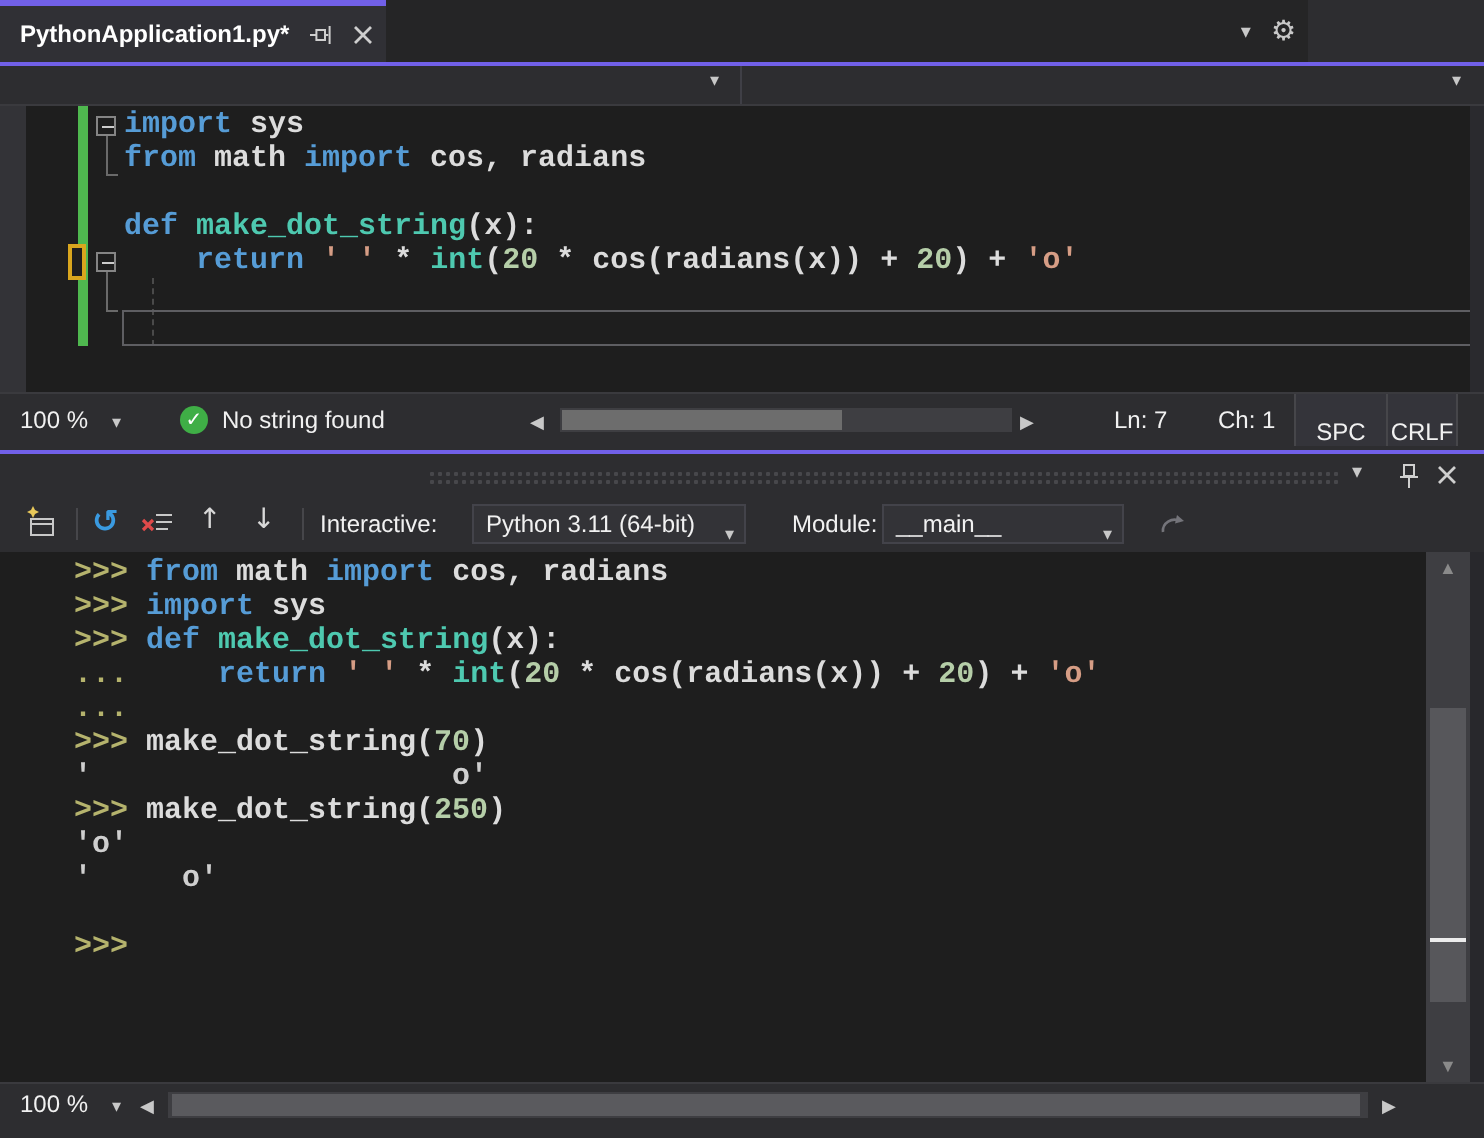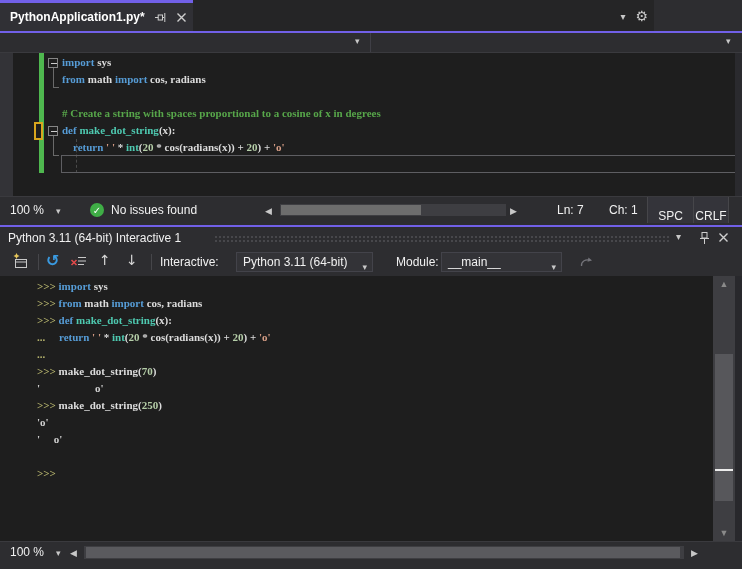--- a/index.html
+++ b/index.html
@@ -4,21 +4,21 @@
 <style>
   * { box-sizing: border-box; margin: 0; padding: 0; }
   body { background: #1a1a1a; }
   .window {
     position: relative; width: 742px; height: 569px;
     background: #2d2d30; overflow: hidden;
     font-family: "Liberation Sans", "DejaVu Sans", sans-serif;
     color: #f1f1f1; font-size: 12px;
   }
   .abs { position: absolute; }
-  .mono { font-family: Liberation Serif, serif; font-weight: bold; font-size: 11px; line-height: 17px; }
+  .mono { font-family: Liberation Mono, monospace; font-weight: bold; font-size: 15px; line-height: 17px; }
   .icon { font-family: "DejaVu Sans", sans-serif; color: #c8c8c8; }
 
   
   .tab-strip { left:0; top:0; width:654px; height:31px; background:#252526; }
   .doc-tab { left:0; top:0; width:193px; height:31px; background:#303035;
              border-top:3px solid #7160e8; display:flex; align-items:center; gap:9px; padding:0 10px; }
   .doc-tab .title { color:#ffffff; font-weight:bold; white-space:nowrap; }
   .tab-utils { right:6px; top:8px; display:flex; gap:10px; align-items:center; }
   .accent-line { left:0; top:31px; width:742px; height:2px; background:#7160e8; }
 
@@ -129,53 +129,51 @@
     <div class="abs track-yellow"></div>
     <div class="abs fold-box fold-1"></div>
     <div class="abs fold-box fold-2"></div>
     <div class="abs bracket bracket-1"></div>
     <div class="abs bracket bracket-2"></div>
     <div class="abs indent-guide"></div>
     <div class="abs code-area mono">
         <div class="cline"><span class="tk-kw">import</span><span class="tk-pl"> sys</span></div>
         <div class="cline"><span class="tk-kw">from</span><span class="tk-pl"> math </span><span class="tk-kw">import</span><span class="tk-pl"> cos, radians</span></div>
         <div class="cline"></div>
-        <div class="cline"><span class="tk-cm"># Create a string with spaces proportional to a cosine of x in degrees</span></div>
         <div class="cline"><span class="tk-kw">def</span><span class="tk-pl"> </span><span class="tk-fn">make_dot_string</span><span class="tk-pl">(x):</span></div>
         <div class="cline"><span class="tk-pl">    </span><span class="tk-kw">return</span><span class="tk-pl"> </span><span class="tk-st">' '</span><span class="tk-pl"> * </span><span class="tk-fn">int</span><span class="tk-pl">(</span><span class="tk-nu">20</span><span class="tk-pl"> * cos(radians(x)) + </span><span class="tk-nu">20</span><span class="tk-pl">) + </span><span class="tk-st">'o'</span></div>
         <div class="cline"></div>
       </div>
     <div class="abs current-line"></div>
     <div class="abs editor-vscroll"></div>
   </div>
 
   <div class="abs ed-status">
     <span class="abs txt" style="left:10px;">100 %</span>
     <span class="abs caret-sm" style="left:56px;top:9px;">▾</span>
     <span class="abs check-circle">
         <span>✓</span>
       </span>
-    <span class="abs txt" style="left:111px;">No issues found</span>
+    <span class="abs txt" style="left:111px;">No string found</span>
     <span class="abs caret-sm" style="left:265px;top:9px;">◀</span>
     <div class="abs hscroll-track" style="left:280px;top:7px;width:226px;height:12px;">
       <div class="hscroll-thumb" style="left:1px;top:1px;width:140px;height:10px;"></div>
     </div>
     <span class="abs caret-sm" style="left:510px;top:9px;">▶</span>
     <span class="abs txt" style="left:557px;">Ln: 7</span>
     <span class="abs txt" style="left:609px;">Ch: 1</span>
     <div class="abs status-cell" style="left:647px;width:46px;">
       <span>SPC</span>
     </div>
     <div class="abs status-cell" style="left:693px;width:36px;border-right:1px solid #46464a;">
       <span>CRLF</span>
     </div>
   </div>
 
   <div class="abs int-title">
-    <span class="abs" style="left:8px;top:4px;color:#f1f1f1;">Python 3.11 (64-bit) Interactive 1</span>
     <div class="abs grip"></div>
     <span class="abs icon" style="left:676px;top:4px;font-size:10px;">▾</span>
     <span class="abs" style="left:698px;top:4px;display:flex;">
       <svg width="13" height="14" viewBox="0 0 13 14">
           <rect x="4" y="1.5" width="5" height="5.5" fill="none" stroke="#cfcfcf"></rect>
           <path d="M2 7.5h9 M6.5 8v5" stroke="#cfcfcf" fill="none"></path>
         </svg>
     </span>
     <span class="abs" style="left:718px;top:5px;display:flex;">
       <svg width="11" height="11" viewBox="0 0 11 11">
@@ -216,22 +214,22 @@
     <span class="abs" style="left:578px;top:5px;display:flex;">
       <svg width="17" height="17" viewBox="0 0 17 17">
         <path d="M3.5 13c-.5-4.5 4.5-7.5 8.5-5.5" fill="none" stroke="#74747a" stroke-width="1.3"></path>
         <path d="M10.5 4.5l3.5 3-4.5 1.3z" fill="#74747a"></path>
       </svg>
     </span>
   </div>
 
   <div class="abs console">
     <div class="abs console-lines mono">
+        <div class="cline"><span class="tk-pr">&gt;&gt;&gt; </span><span class="tk-kw">from</span><span class="tk-pl"> math </span><span class="tk-kw">import</span><span class="tk-pl"> cos, radians</span></div>
         <div class="cline"><span class="tk-pr">&gt;&gt;&gt; </span><span class="tk-kw">import</span><span class="tk-pl"> sys</span></div>
-        <div class="cline"><span class="tk-pr">&gt;&gt;&gt; </span><span class="tk-kw">from</span><span class="tk-pl"> math </span><span class="tk-kw">import</span><span class="tk-pl"> cos, radians</span></div>
         <div class="cline"><span class="tk-pr">&gt;&gt;&gt; </span><span class="tk-kw">def</span><span class="tk-pl"> </span><span class="tk-fn">make_dot_string</span><span class="tk-pl">(x):</span></div>
         <div class="cline"><span class="tk-pr">... </span><span class="tk-pl">    </span><span class="tk-kw">return</span><span class="tk-pl"> </span><span class="tk-st">' '</span><span class="tk-pl"> * </span><span class="tk-fn">int</span><span class="tk-pl">(</span><span class="tk-nu">20</span><span class="tk-pl"> * cos(radians(x)) + </span><span class="tk-nu">20</span><span class="tk-pl">) + </span><span class="tk-st">'o'</span></div>
         <div class="cline"><span class="tk-pr">...</span></div>
         <div class="cline"><span class="tk-pr">&gt;&gt;&gt; </span><span class="tk-pl">make_dot_string(</span><span class="tk-nu">70</span><span class="tk-pl">)</span></div>
         <div class="cline"><span class="tk-out">'                    o'</span></div>
         <div class="cline"><span class="tk-pr">&gt;&gt;&gt; </span><span class="tk-pl">make_dot_string(</span><span class="tk-nu">250</span><span class="tk-pl">)</span></div>
         <div class="cline"><span class="tk-out">'o'</span></div>
         <div class="cline"><span class="tk-out">'     o'</span></div>
         <div class="cline"></div>
         <div class="cline"><span class="tk-pr">&gt;&gt;&gt;</span></div>

